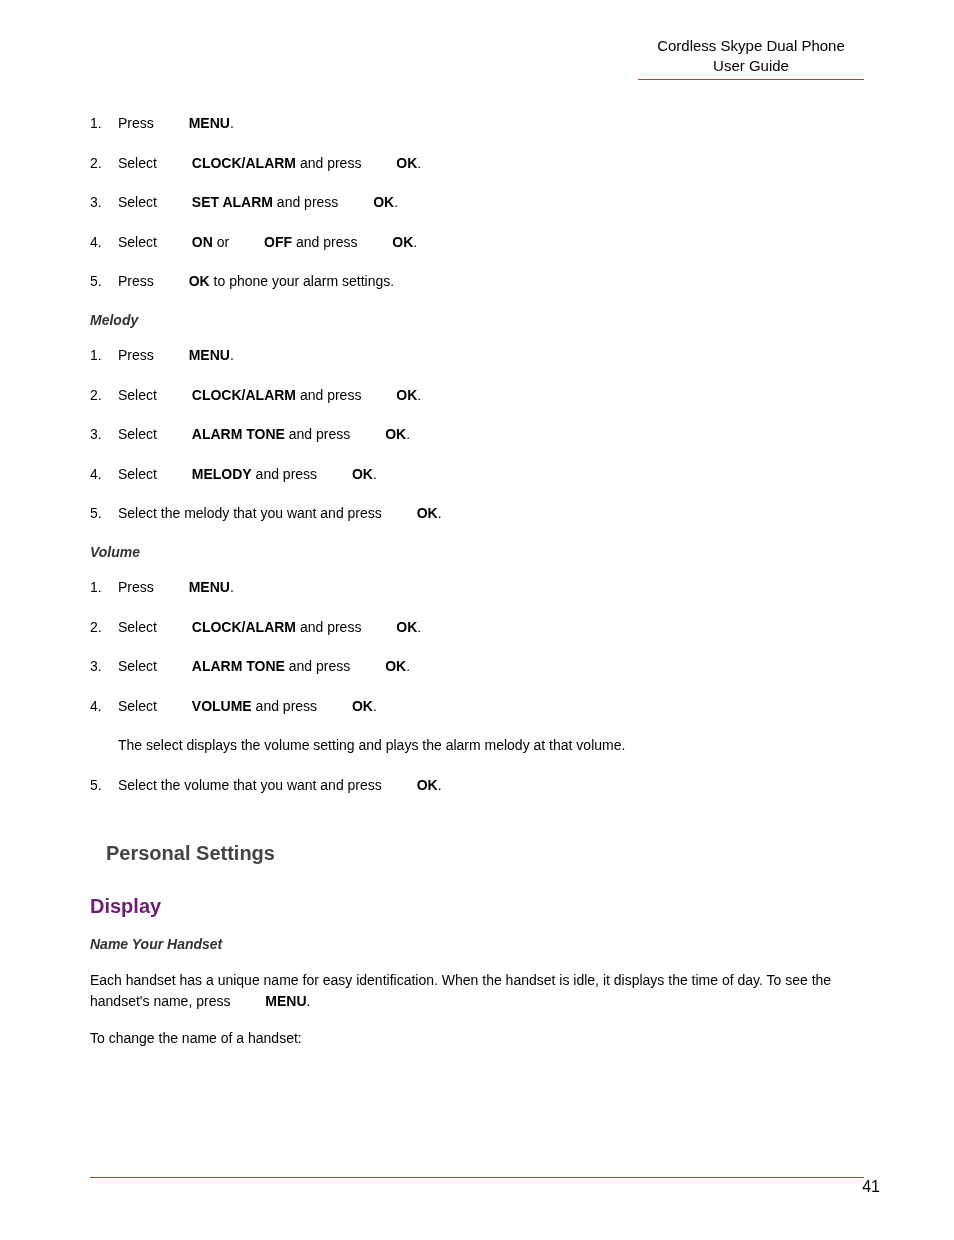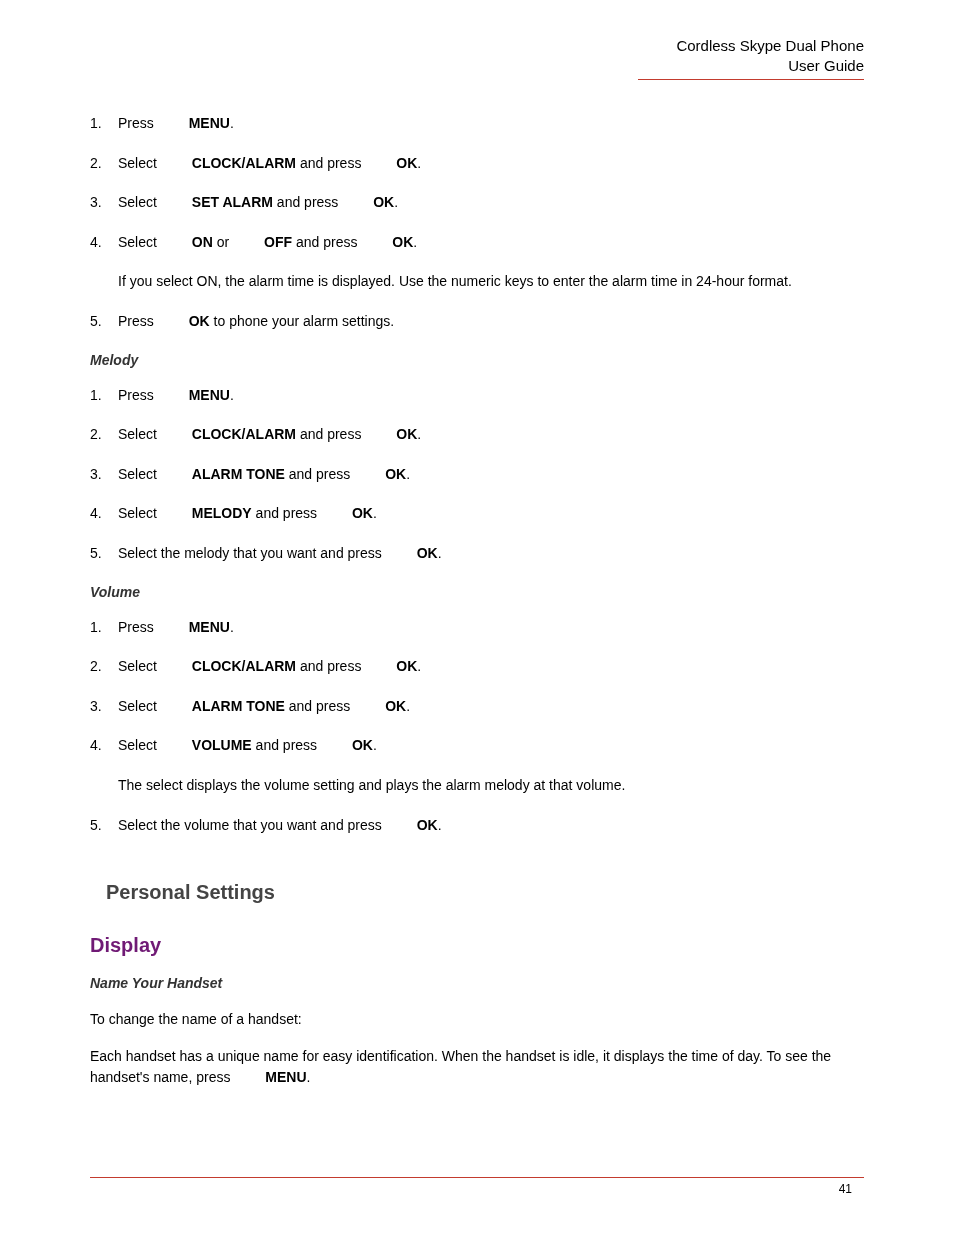--- a/index.html
+++ b/index.html
@@ -10,21 +10,21 @@
     color: #000;
   }
   .page {
     width: 954px;
     height: 1240px;
     position: relative;
     box-sizing: border-box;
     padding: 36px 90px 40px 90px;
   }
   .header {
-    text-align: right;
+    text-align: center;
     font-size: 15px;
     line-height: 1.3;
     padding-bottom: 4px;
     border-bottom: 1px solid #c33b2e;
     margin-left: 548px;
     margin-bottom: 34px;
   }
   .section-sub {
     font-weight: bold;
     font-style: italic;
@@ -75,43 +75,42 @@
   }
   .footer-line {
     position: absolute;
     left: 90px;
     right: 90px;
     bottom: 62px;
     border-top: 1px solid #c33b2e;
   }
   .page-num {
     position: absolute;
-    right: 102px;
+    right: 74px;
     bottom: 44px;
-    font-size: 12px;
+    font-size: 16px;
     margin-top: 34px;
   }
 </style>
 </head>
 <body>
 
 <div class="page">
 
   <div class="header">
     <div>Cordless Skype Dual Phone</div>
     <div>User Guide</div>
   </div>
 
   <ol class="steps">
     <li><span class="num">1.</span><span>Press </span><span class="bold">MENU</span><span>.</span></li>
     <li><span class="num">2.</span><span>Select </span><span class="bold">CLOCK/ALARM</span><span> and press </span><span class="bold">OK</span><span>.</span></li>
     <li><span class="num">3.</span><span>Select </span><span class="bold">SET ALARM</span><span> and press </span><span class="bold">OK</span><span>.</span></li>
     <li><span class="num">4.</span><span>Select </span><span class="bold">ON</span><span> or </span><span class="bold">OFF</span><span> and press </span><span class="bold">OK</span><span>.</span></li>
   </ol>
-  <div class="indent-note">If you select ON, the alarm time is displayed. Use the numeric keys to enter the alarm time in 24-hour format.</div>
   <ol class="steps">
     <li><span class="num">5.</span><span>Press </span><span class="bold">OK</span><span> to phone your alarm settings.</span></li>
   </ol>
 
   <div class="section-sub">Melody</div>
   <ol class="steps">
     <li><span class="num">1.</span><span>Press </span><span class="bold">MENU</span><span>.</span></li>
     <li><span class="num">2.</span><span>Select </span><span class="bold">CLOCK/ALARM</span><span> and press </span><span class="bold">OK</span><span>.</span></li>
     <li><span class="num">3.</span><span>Select </span><span class="bold">ALARM TONE</span><span> and press </span><span class="bold">OK</span><span>.</span></li>
     <li><span class="num">4.</span><span>Select </span><span class="bold">MELODY</span><span> and press </span><span class="bold">OK</span><span>.</span></li>
@@ -128,20 +127,20 @@
     <li><span class="num">4.</span><span>Select </span><span class="bold">VOLUME</span><span> and press </span><span class="bold">OK</span><span>.</span></li>
   </ol>
   <div class="indent-note">The select displays the volume setting and plays the alarm melody at that volume.</div>
   <ol class="steps">
     <li><span class="num">5.</span><span>Select the volume that you want and press </span><span class="bold">OK</span><span>.</span></li>
   </ol>
 
   <h2 class="h2">Personal Settings</h2>
   <h3 class="h3">Display</h3>
   <div class="section-sub">Name Your Handset</div>
-  <div class="para">To change the name of a handset:</div>
   <div class="para">
     <span>Each handset has a unique name for easy identification. When the handset is idle, it displays the time of day. To see the handset's name, press </span><span class="bold">MENU</span><span>.</span>
   </div>
+  <div class="para">To change the name of a handset:</div>
 
   <div class="footer-line"></div>
   <div class="page-num">41</div>
 </div>
 
 </body></html>

